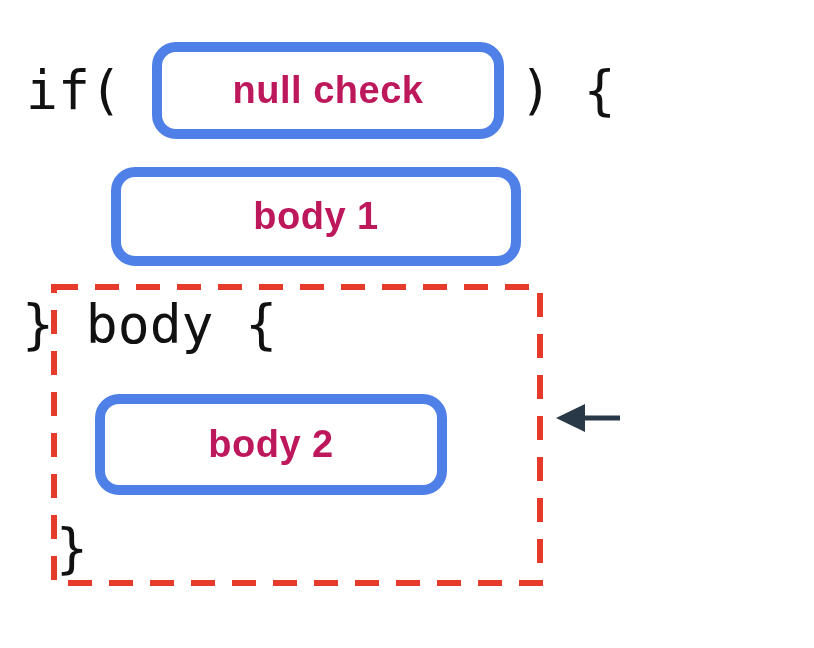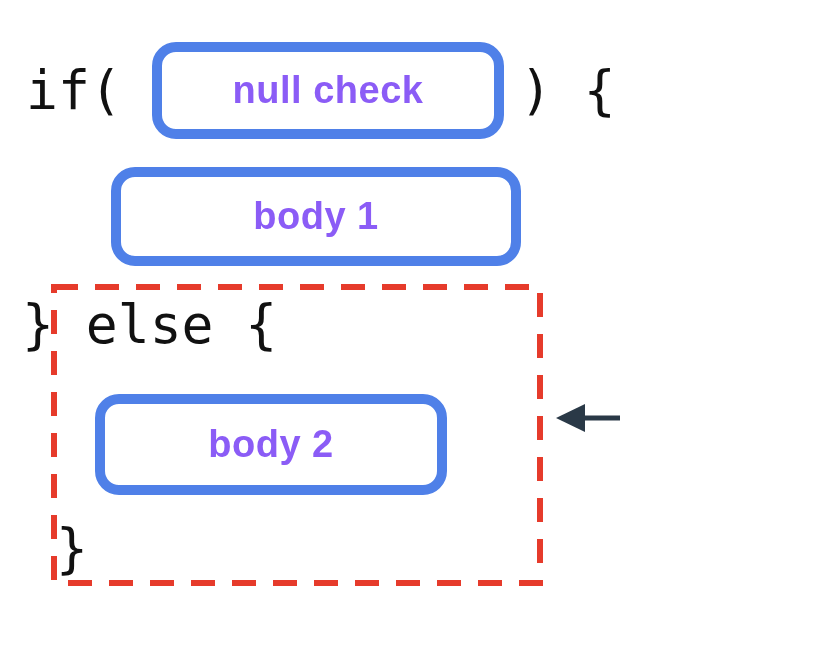--- a/index.html
+++ b/index.html
@@ -44,21 +44,21 @@
     border-radius:24px;
     background:#ffffff;
     display:flex;
     align-items:center;
     justify-content:center;
   }
   .slot-label{
     font-family:"Liberation Sans","DejaVu Sans",sans-serif;
     font-weight:700;
     font-size:38px;
-    color:#8b5cf6;
+    color:#be185d;
     letter-spacing:0.5px;
   }
   .slot-condition{left:152px;top:42px;width:352px;height:97px;}
   .slot-body1{left:111px;top:167px;width:410px;height:99px;}
   .slot-body2{left:95px;top:394px;width:352px;height:101px;}
   .code-if-open{left:26px;top:64px;text-align:center;}
   .code-if-close{left:520px;top:64px;}
   .code-else-line{left:22px;top:298px;}
   .code-closing-brace{left:56px;top:522px;}
   .arrow-svg{
@@ -88,21 +88,21 @@
   <div class="slot slot-condition">
     <span class="slot-label">null check</span>
   </div>
 
   <div class="code code-if-close">) {</div>
 
   <div class="slot slot-body1">
     <span class="slot-label">body 1</span>
   </div>
 
-  <div class="code code-else-line">} else {</div>
+  <div class="code code-else-line">} body {</div>
 
   <div class="slot slot-body2">
     <span class="slot-label">body 2</span>
   </div>
 
   <div class="code code-closing-brace">}</div>
 
   <svg class="arrow-svg" viewBox="0 0 75 40" xmlns="http://www.w3.org/2000/svg">
     <polygon class="head" points="6,20 35,6 35,34"></polygon>
     <line class="tail" x1="32" y1="20" x2="70" y2="20"></line>

